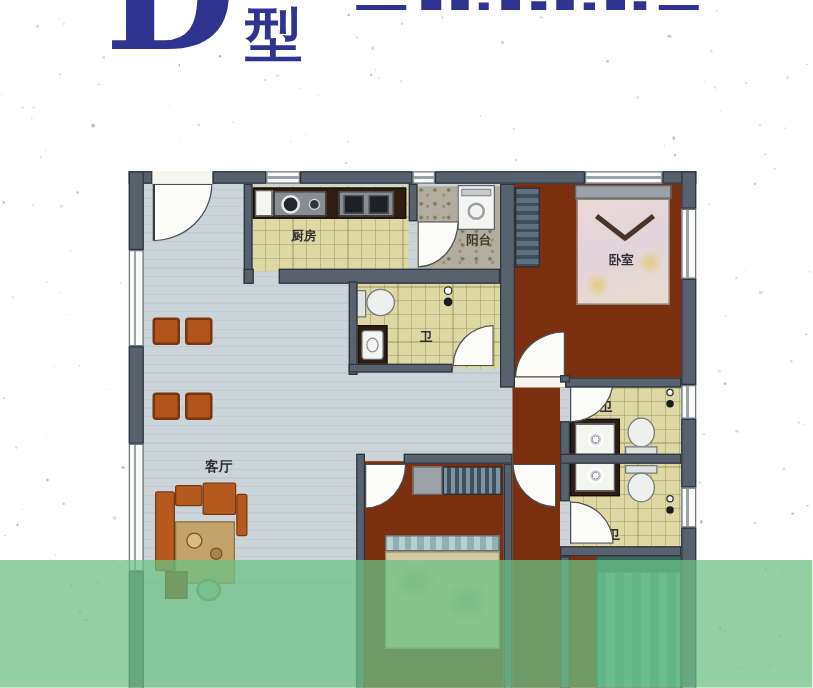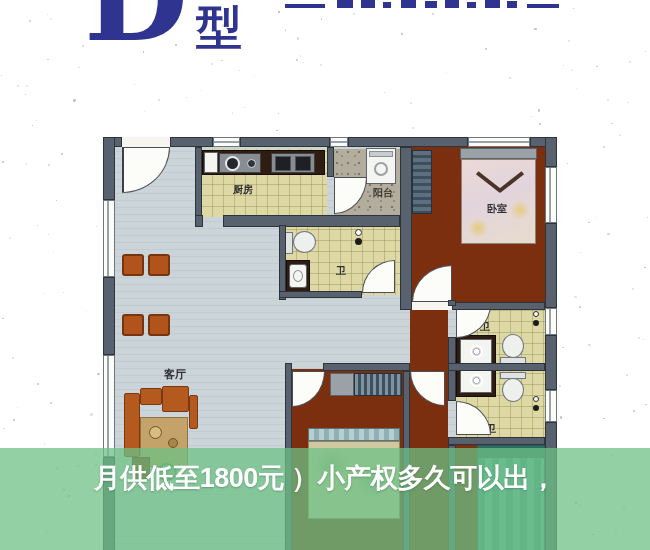--- a/index.html
+++ b/index.html
@@ -495,14 +495,13 @@
   <div class="wall" style="left:345px;top:308px;width:8px;height:115px;"></div>
   <div class="wall" style="left:220px;top:226px;width:87px;height:8px;"></div>
   <div class="wall" style="left:182px;top:226px;width:7px;height:197px;"></div>
   <div class="wall" style="left:300px;top:234px;width:7px;height:189px;"></div>
 
   <div class="lbl" style="left:120px;top:47px;width:40px;">厨房</div>
   <div class="lbl" style="left:263px;top:50px;width:34px;color:#3a3a30;">阳台</div>
 </div>
 
 <div class="banner">
-  <p>月供低至1800元 ）小产权多久可以出，</p>
 </div>
 
 </body></html>

